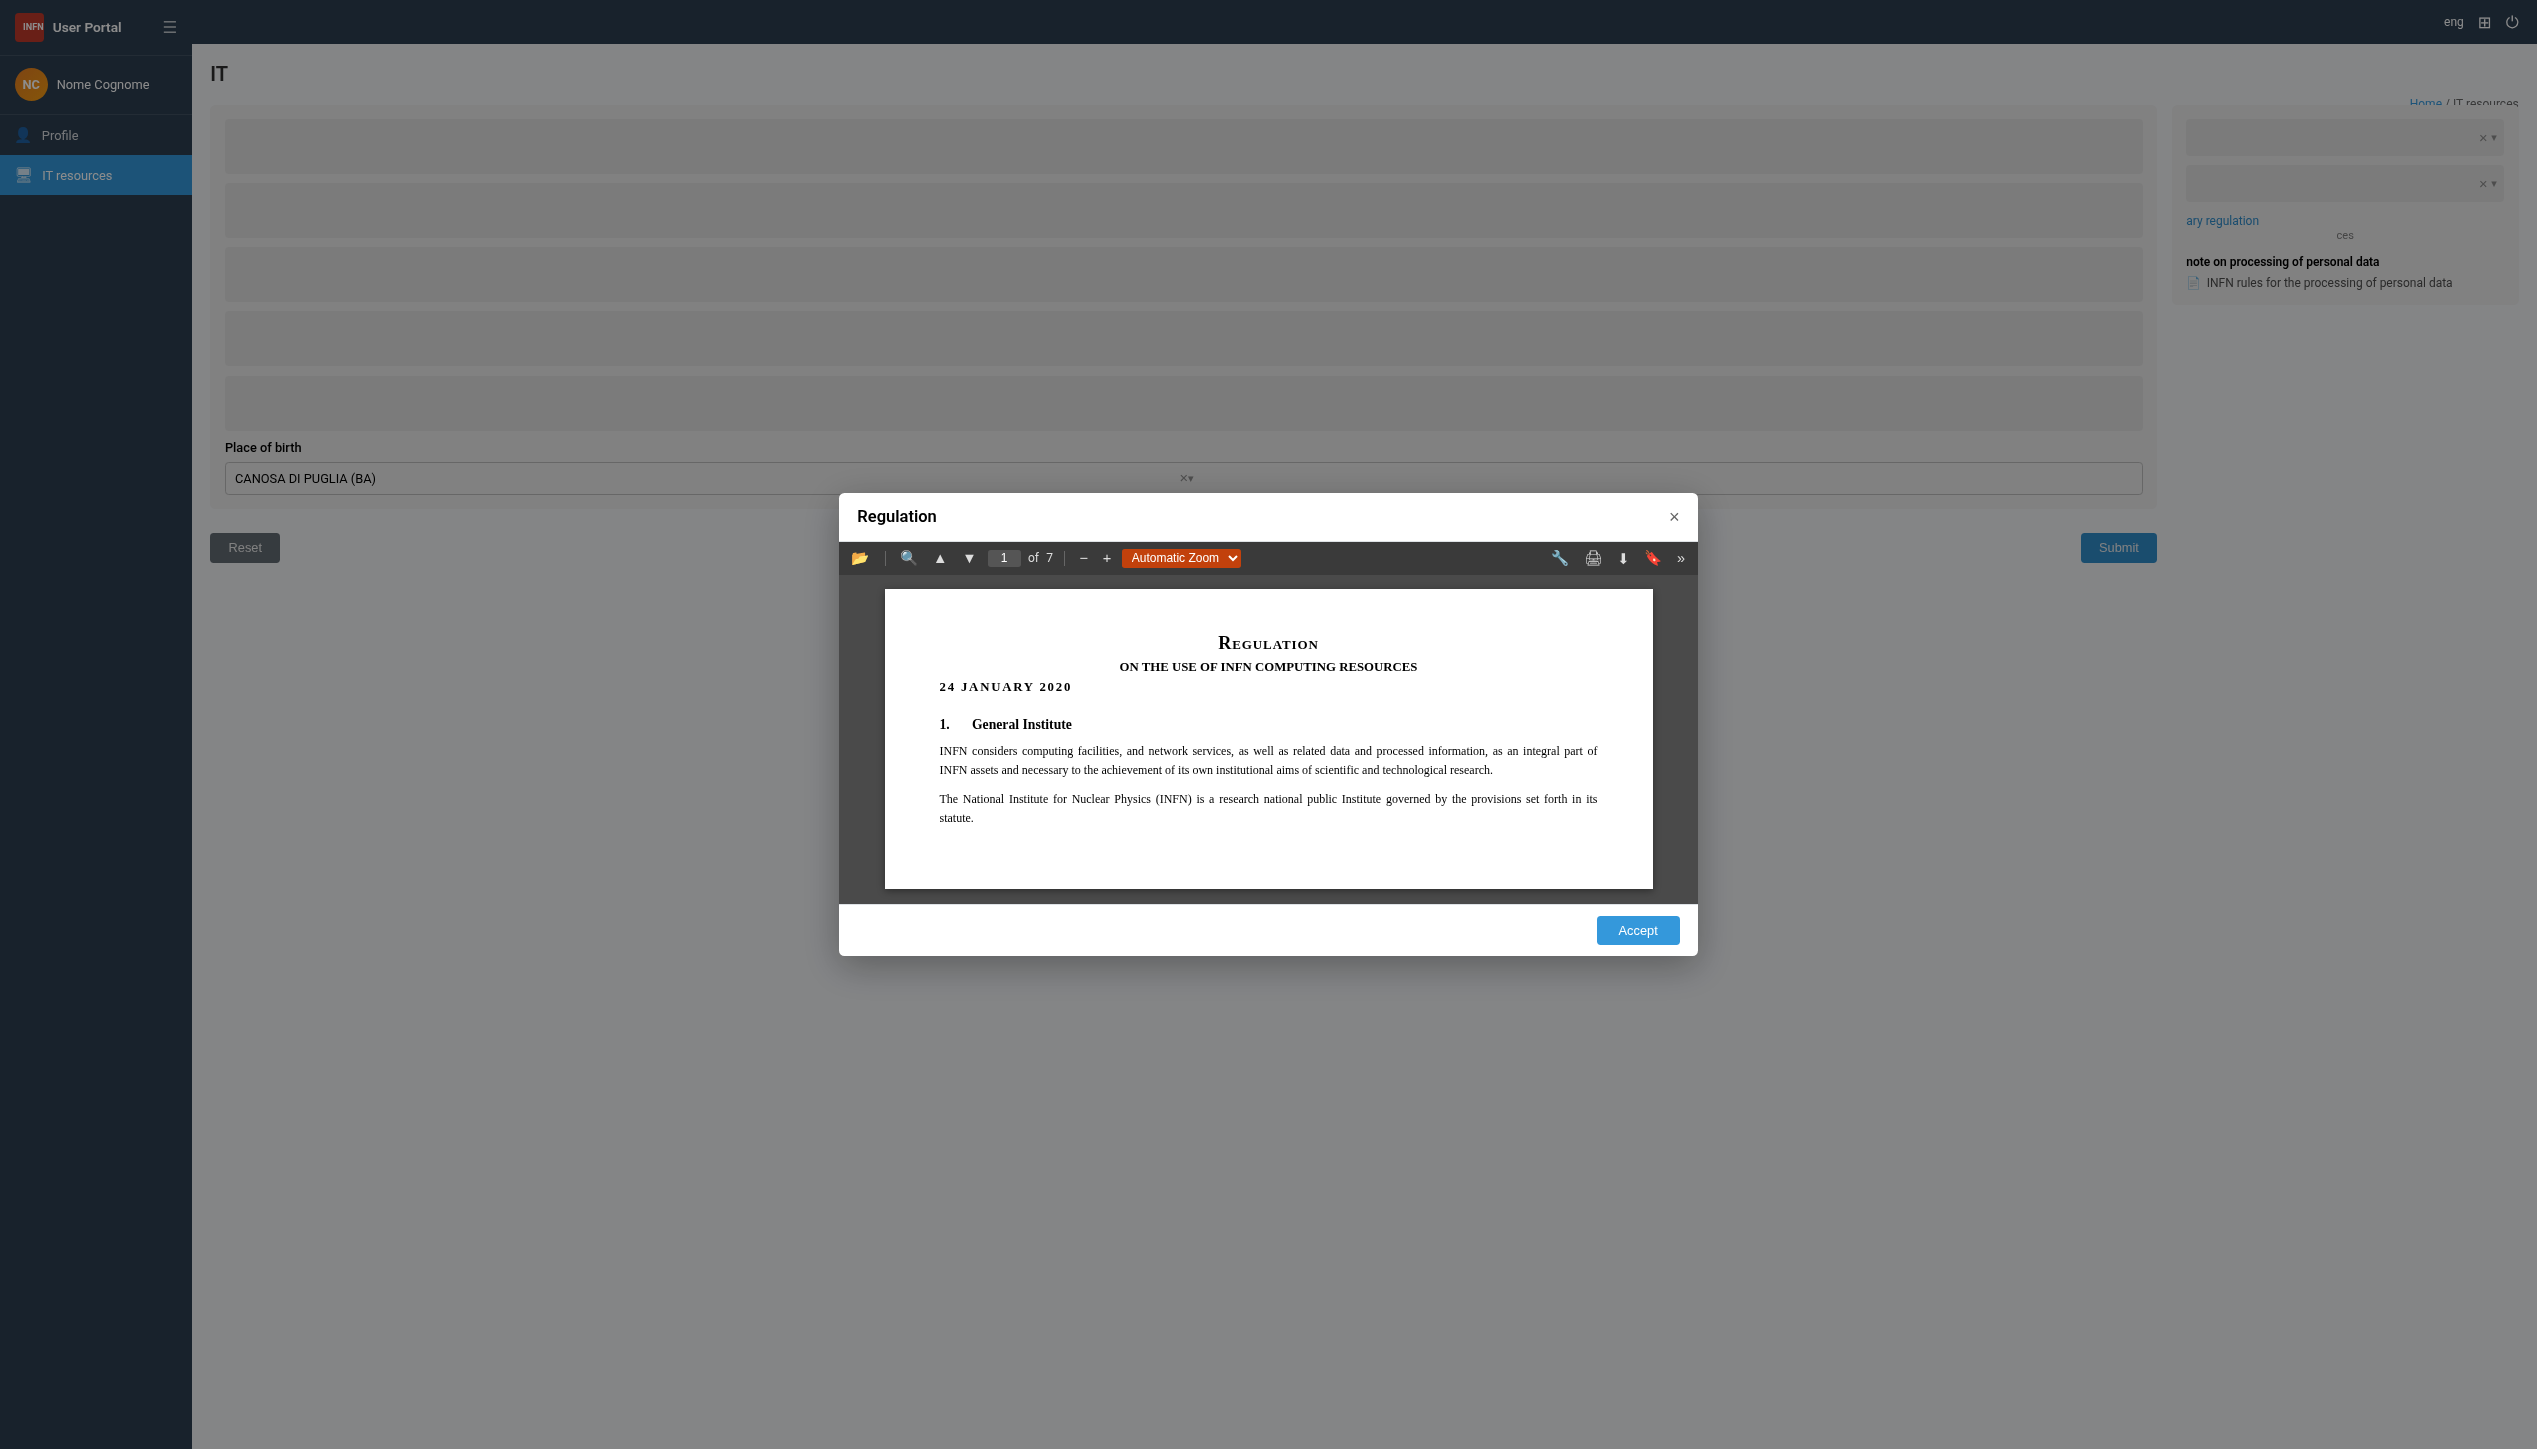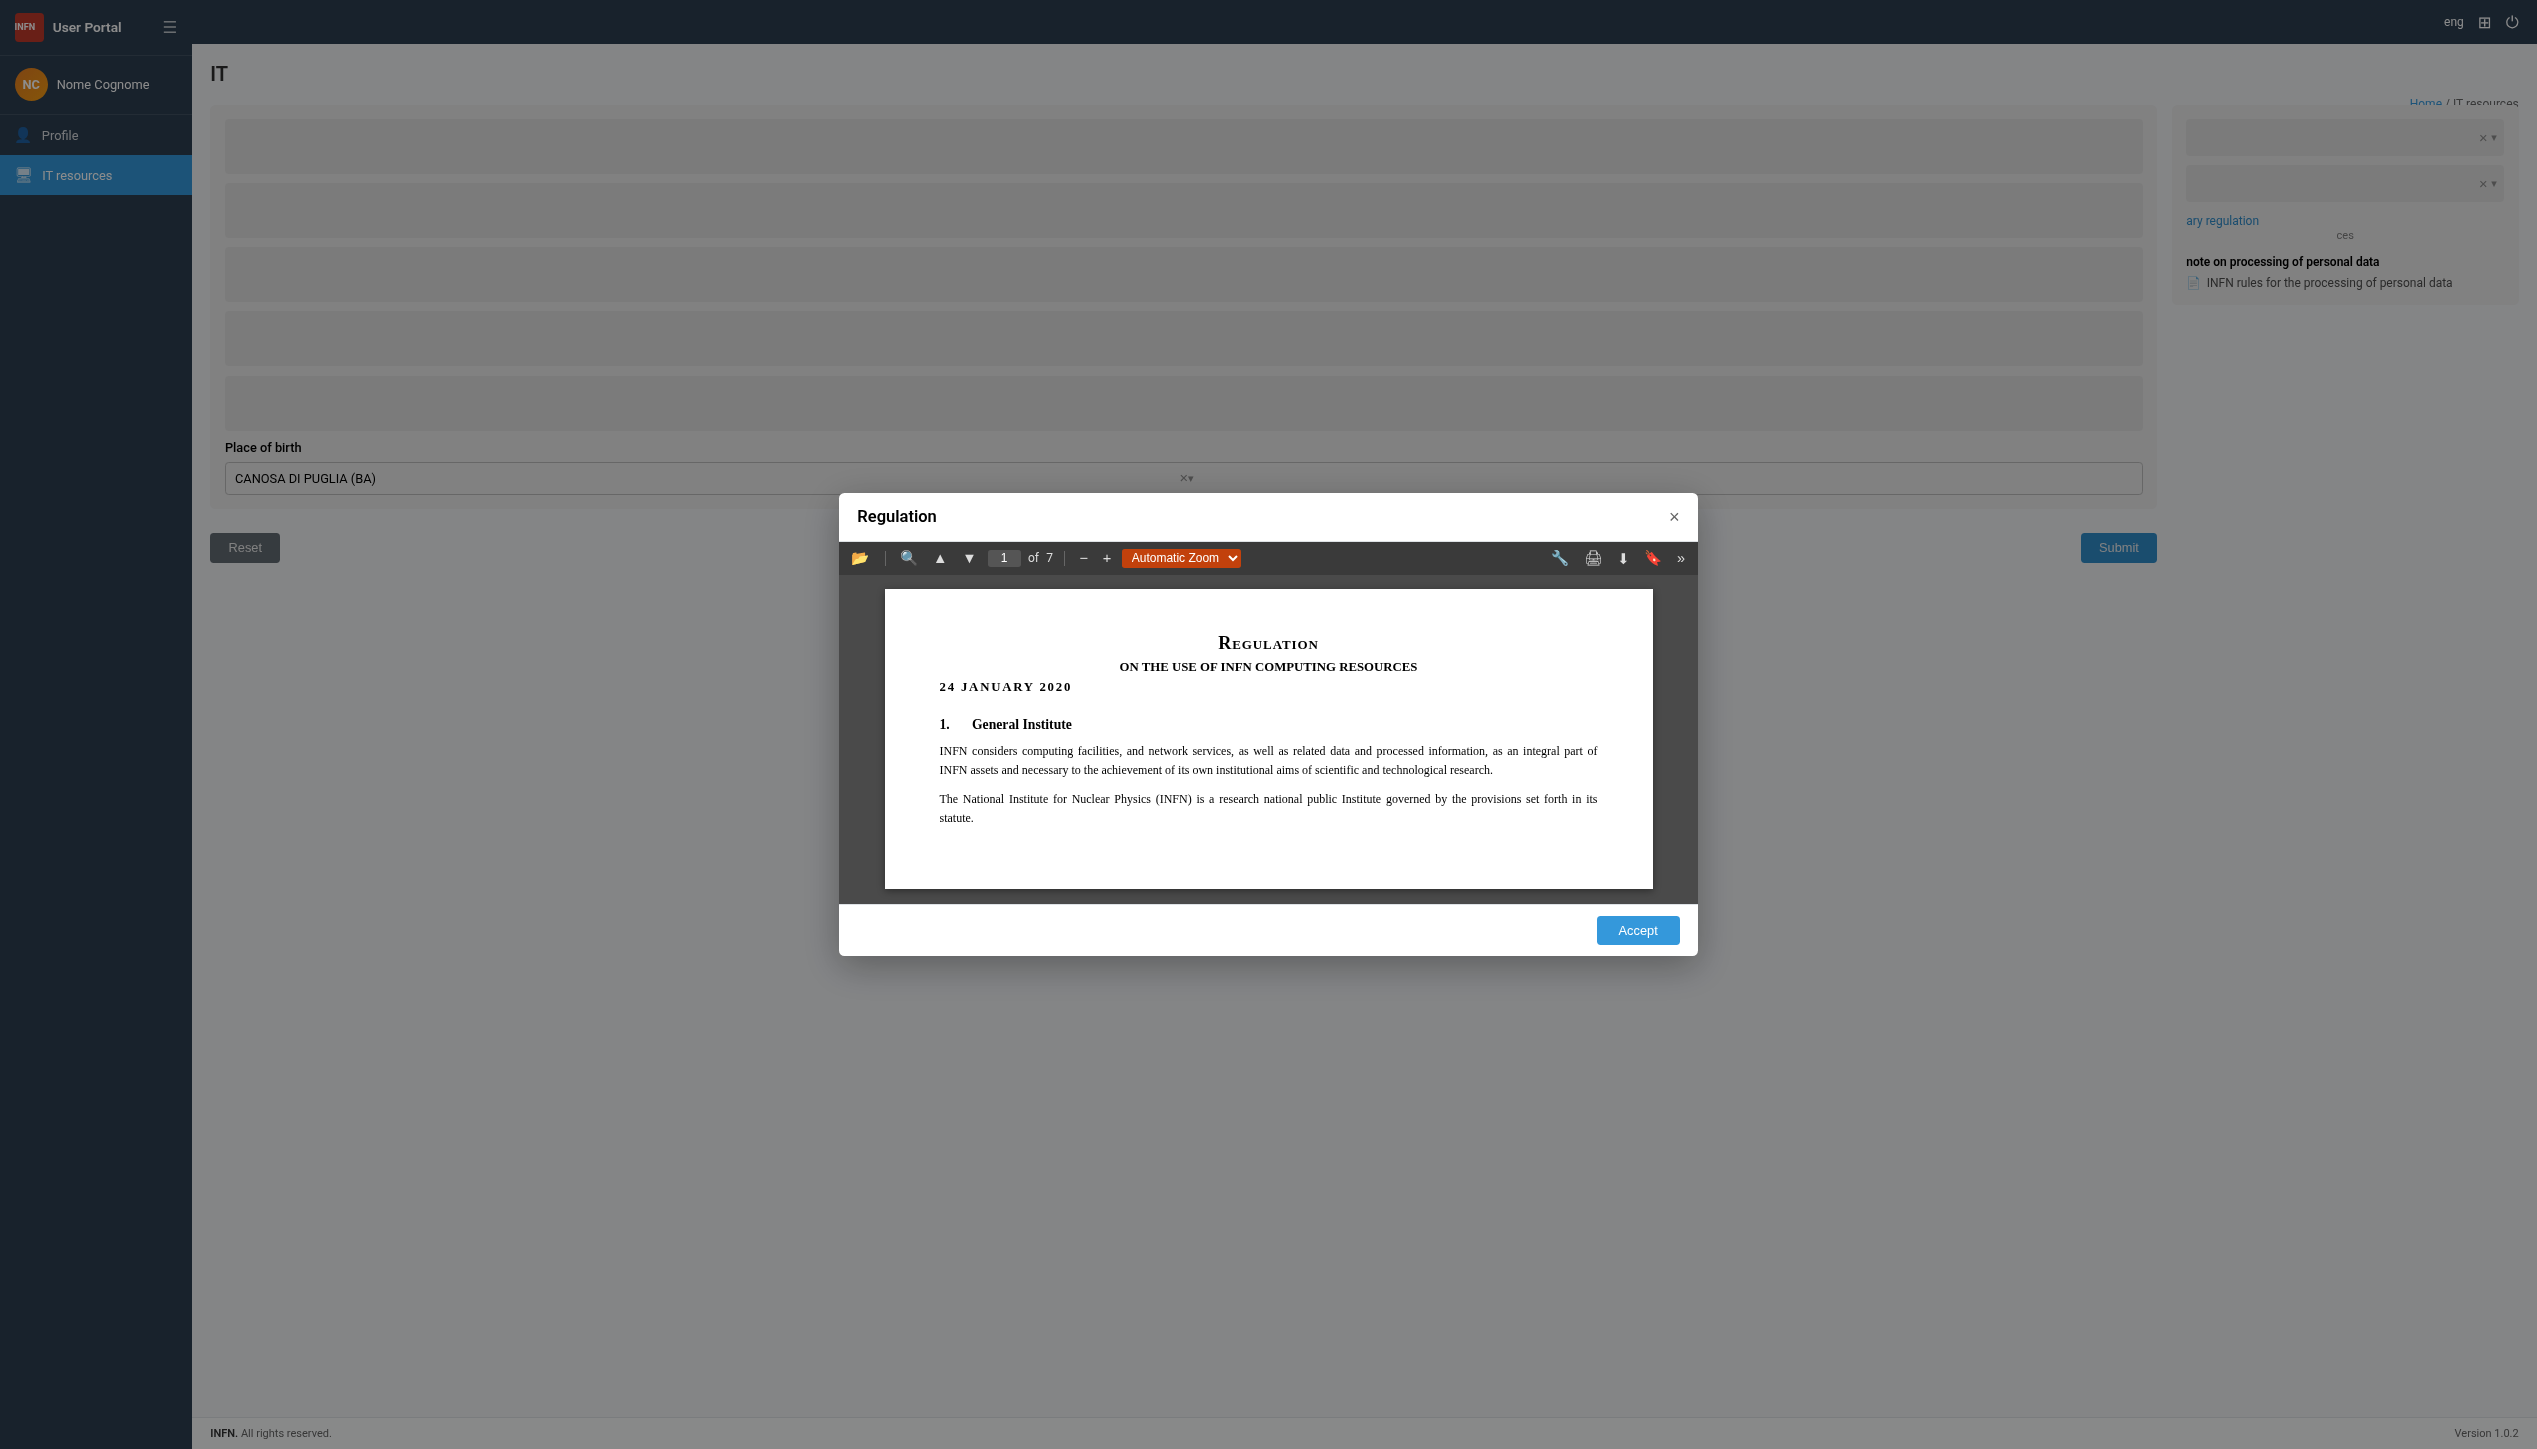--- a/index.html
+++ b/index.html
@@ -20,21 +20,21 @@
       align-items: center;
       gap: 9.1px;
       padding: 12.8px 14.6px;
       border-bottom: 0.9px solid rgba(255,255,255,0.1);
     }
     .sidebar-logo {
       width: 29px;
       height: 29px;
       background: #c0392b;
       border-radius: 3.7px;
-      display: flex; align-items: center; justify-content: flex-start;
+      display: flex; align-items: center; justify-content: flex-end;
       font-size: 9.1px; color: #fff; font-weight: bold;
     }
     .sidebar-title { font-size: 13.7px; font-weight: 600; }
     .sidebar-menu-icon { margin-left: auto; cursor: pointer; font-size: 16.5px; opacity: 0.7; }
     .user-section {
       display: flex;
       align-items: center;
       gap: 9.1px;
       padding: 12.8px 14.6px;
       border-bottom: 0.9px solid rgba(255,255,255,0.1);
@@ -341,27 +341,20 @@
               <div class="file-link">
                 <span>📄</span>
                 <span>INFN rules for the processing of personal data</span>
               </div>
             </div>
           </div>
         </div>
       </div>
     </div>
 
-    <div class="footer">
-      <div>
-        <span class="footer-brand">INFN.</span>
-        <span>All rights reserved.</span>
-      </div>
-      <span>Version 1.0.2</span>
-    </div>
   </div>
 </div>
 
 <div class="overlay">
   <div class="modal">
     <div class="modal-header">
       <span class="modal-title">Regulation</span>
       <button class="modal-close">×</button>
     </div>
     <div class="modal-body">

